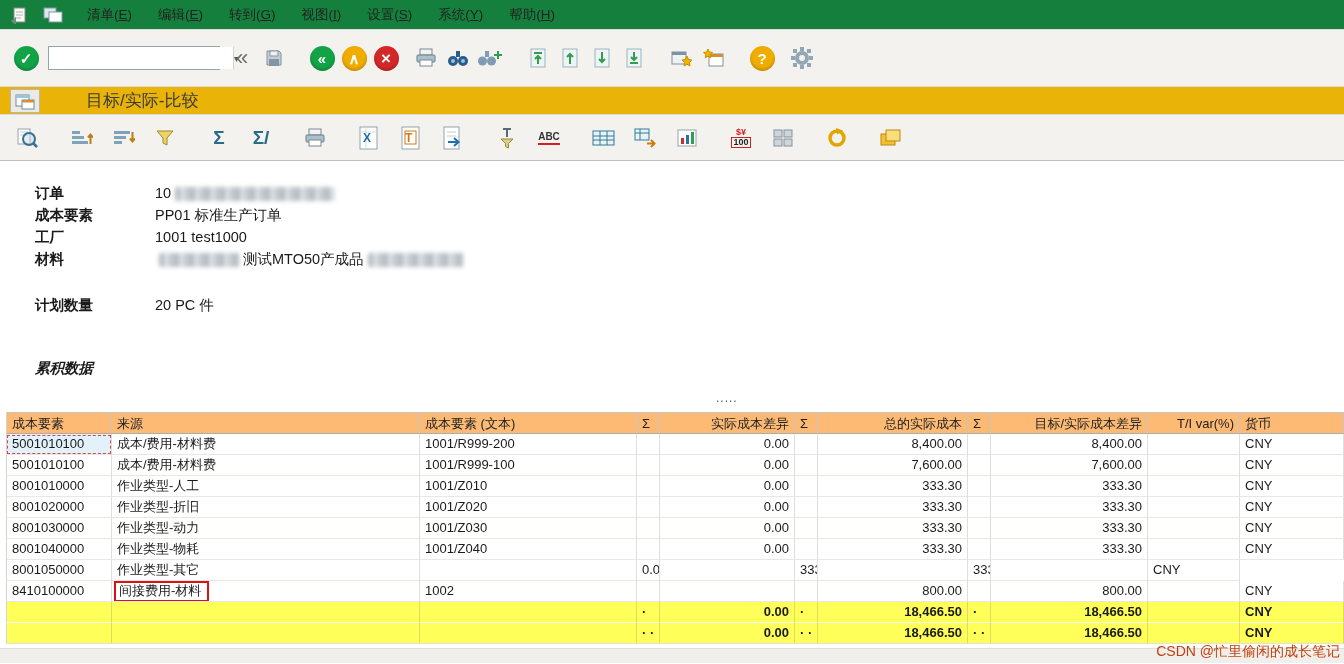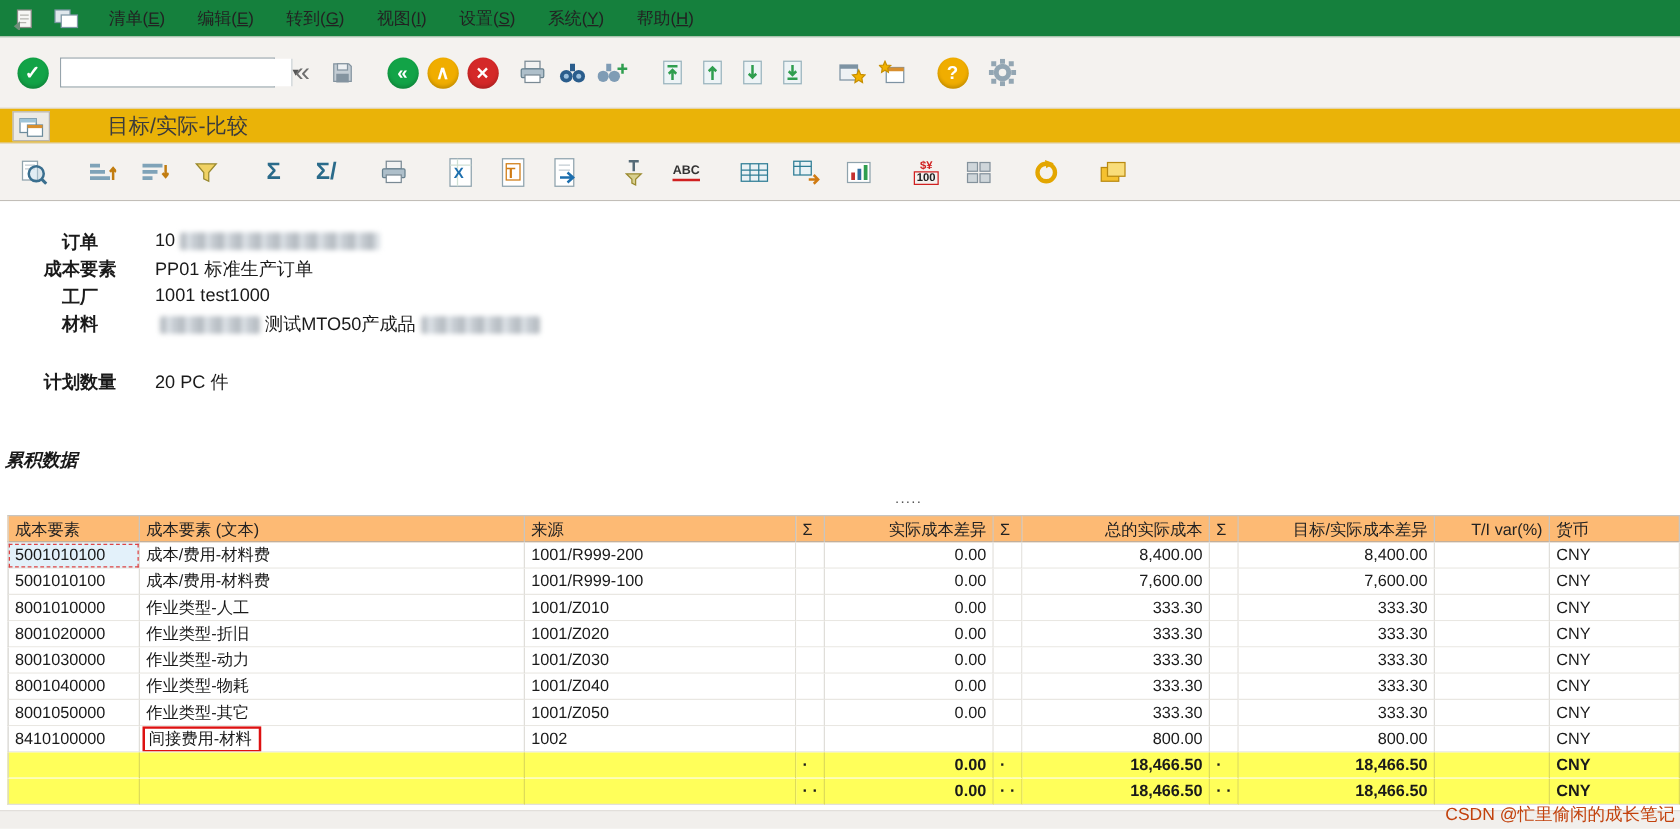--- a/index.html
+++ b/index.html
@@ -42,21 +42,21 @@
   .abc-txt { font-size:10px; font-weight:bold; color:#333; border-bottom:2px solid #d02020; line-height:1.2; }
   .cur-stack { display:flex; flex-direction:column; align-items:center; line-height:1; }
   .cur-top { font-size:9px; font-weight:bold; color:#d02020; }
   .cur-bot { font-size:9px; font-weight:bold; color:#222; border:1px solid #d02020; padding:0 1px; }
   .letter-ic { position:relative; width:22px; height:24px; }
   .letter-ic .lt { position:absolute; left:5px; top:5px; font-size:12px; font-weight:bold; }
   .lt-x { color:#1d6fae; } .lt-t { color:#d07b12; }
 
   
   .content { position:relative; height:502px; background:#fff; }
-  .info { position:absolute; top:21px; left:4px; font-size:14.5px;text-align:center; }
+  .info { position:absolute; top:21px; left:35px; font-size:14.5px; }
   .info-row { display:flex; align-items:center; height:22px; white-space:nowrap; }
   .info-label { width:120px; font-weight:bold; }
   .sp24 { height:24px; } .sp23 { height:23px; } .sp18 { height:18px; }
   .section-title { font-style:italic; font-weight:600; height:22px; display:flex; align-items:center; }
   .redact { display:inline-block; height:14px; vertical-align:middle; border-radius:2px; margin:0 4px;
             background:repeating-linear-gradient(90deg,#b6bcc2 0 5px,#dadfe4 5px 10px,#c3c9cf 10px 15px);
             filter:blur(2px); }
   .w160 { width:160px; } .w80 { width:80px; } .w95 { width:95px; }
   .mini-dots { position:absolute; top:230px; left:716px; font-size:12px; color:#555; letter-spacing:1px; }
 
@@ -434,22 +434,22 @@
     <div class="sp18"></div>
     <div class="section-title">累积数据</div>
   </div>
 
   <div class="mini-dots">.....</div>
 
   <div class="alv">
 
     <div class="alv-row alv-head">
       <div class="cell first">成本要素</div>
+      <div class="cell">来源</div>
       <div class="cell">成本要素 (文本)</div>
-      <div class="cell">来源</div>
       <div class="cell">Σ</div>
       <div class="cell num">实际成本差异</div>
       <div class="cell">Σ</div>
       <div class="cell num">总的实际成本</div>
       <div class="cell">Σ</div>
       <div class="cell num">目标/实际成本差异</div>
       <div class="cell num">T/I var(%)</div>
       <div class="cell">货币</div>
     </div>
 
@@ -533,21 +533,20 @@
       <div class="cell num">333.30</div>
       <div class="cell"></div>
       <div class="cell num">333.30</div>
       <div class="cell num"></div>
       <div class="cell">CNY</div>
     </div>
 
     <div class="alv-row">
       <div class="cell first">8001050000</div>
       <div class="cell">作业类型-其它</div>
-      <div class="cell">1001/Z050</div>
       <div class="cell"></div>
       <div class="cell num">0.00</div>
       <div class="cell"></div>
       <div class="cell num">333.30</div>
       <div class="cell"></div>
       <div class="cell num">333.30</div>
       <div class="cell num"></div>
       <div class="cell">CNY</div>
     </div>
 

